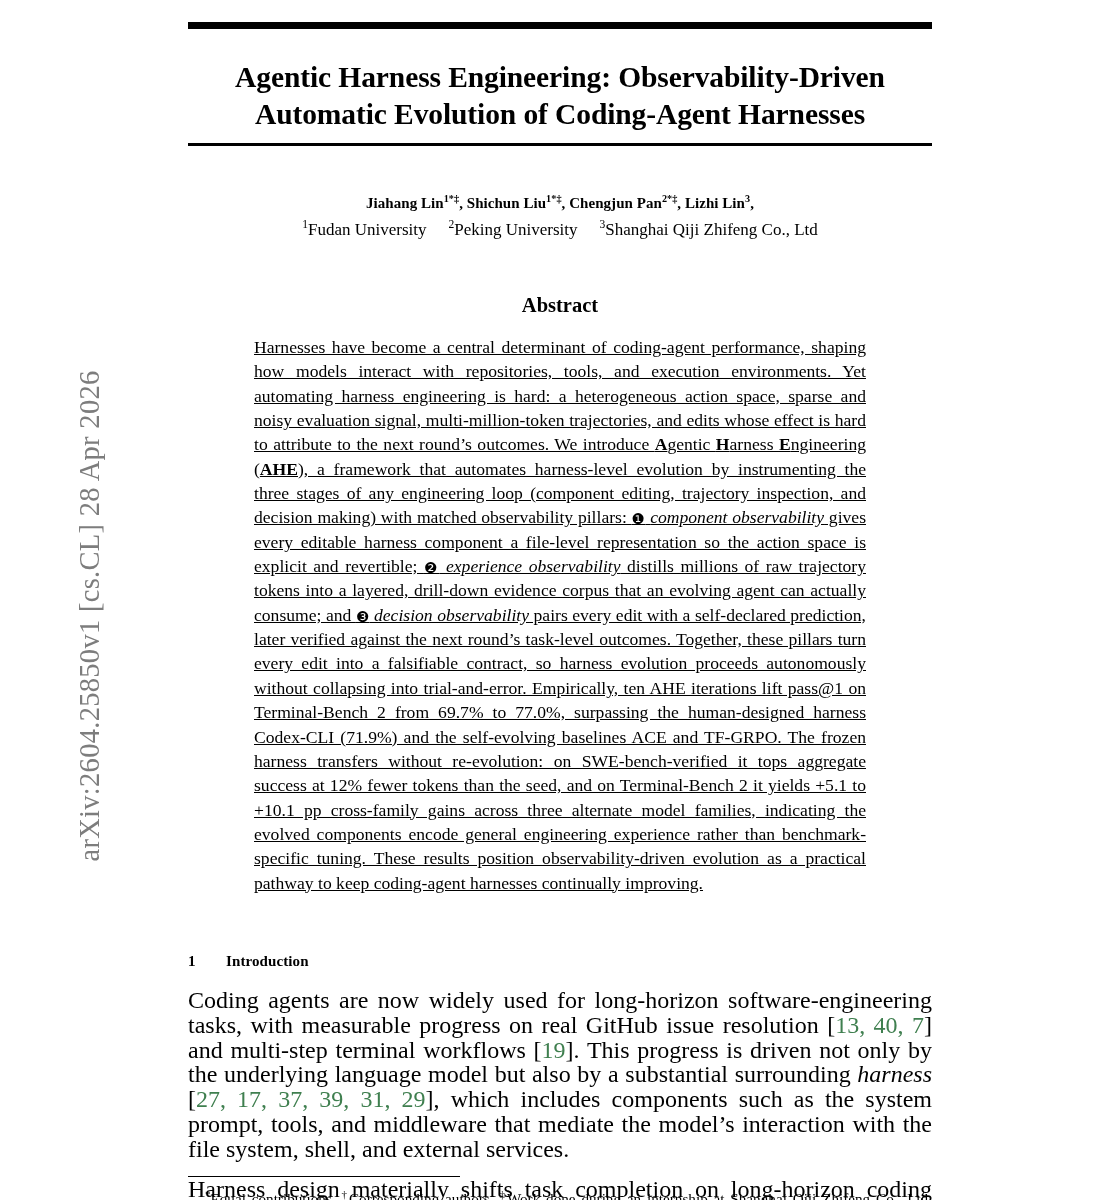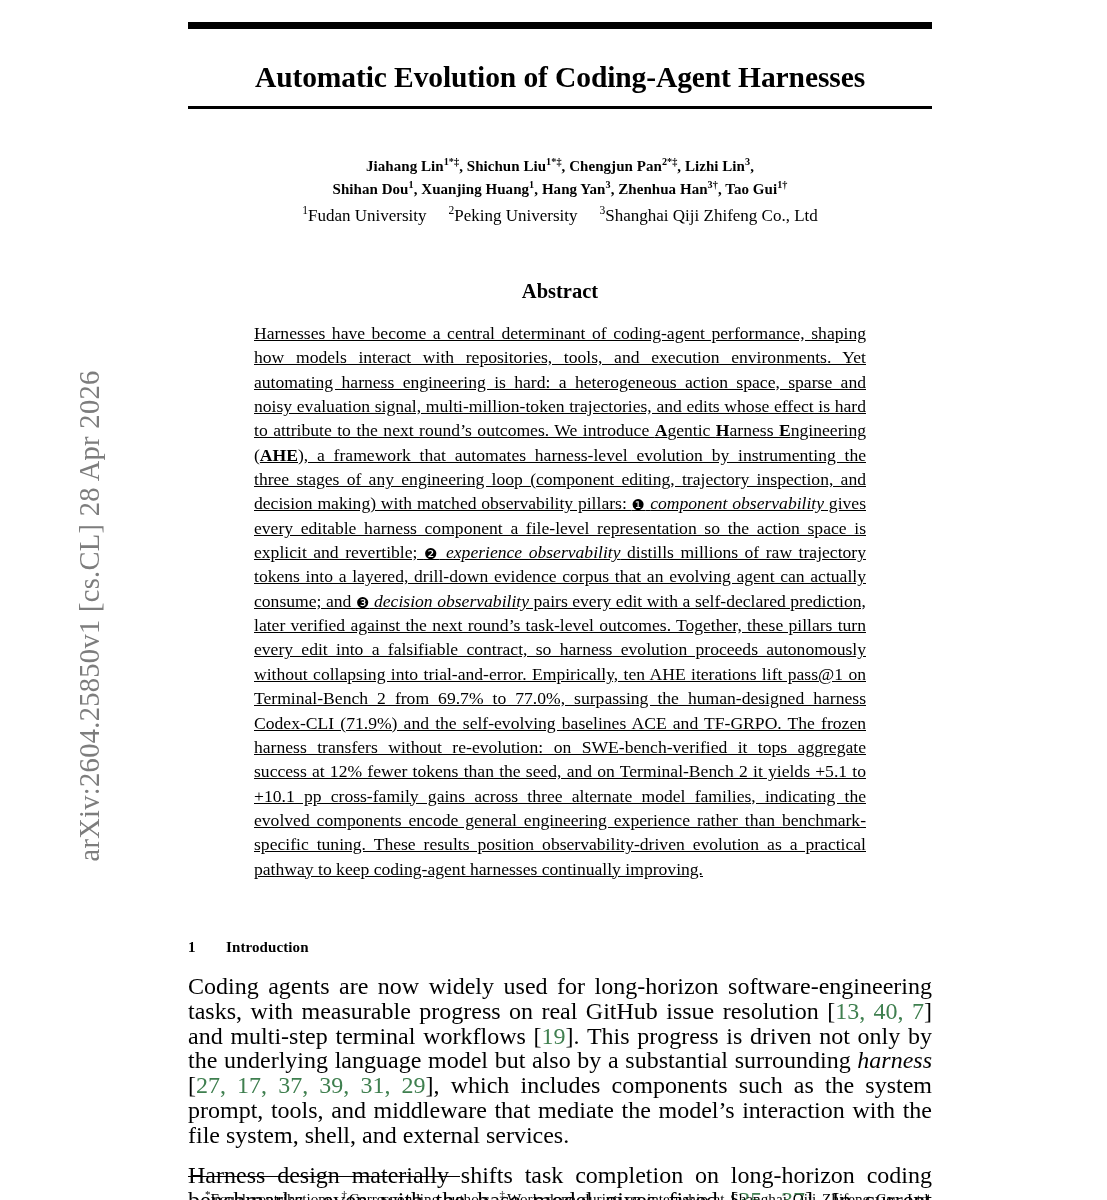--- a/index.html
+++ b/index.html
@@ -179,28 +179,28 @@
 
 <div id="arxiv-stamp">
   <div class="stamp-text">arXiv:2604.25850v1  [cs.CL]  28 Apr 2026</div>
 </div>
 
 <div id="page-col">
 
   <div class="rule-top"></div>
 
   <div id="title-block">
+    <div class="title-line">Agentic Harness Engineering: Observability-Driven</div>
     <div class="title-line">Automatic Evolution of Coding-Agent Harnesses</div>
   </div>
 
   <div class="rule-under-title"></div>
 
   <div id="authors-block">
     <div class="author-line" id="author-line-1"><span>Jiahang Lin</span><sup>1*‡</sup>, <span>Shichun Liu</span><sup>1*‡</sup>, <span>Chengjun Pan</span><sup>2*‡</sup>, <span>Lizhi Lin</span><sup>3</sup>,</div>
-    <div class="author-line" id="author-line-2"><span>Shihan Dou</span><sup>1</sup>, <span>Xuanjing Huang</span><sup>1</sup>, <span>Hang Yan</span><sup>3</sup>, <span>Zhenhua Han</span><sup>3†</sup>, <span>Tao Gui</span><sup>1†</sup></div>
     <div class="affil-line" id="affil-line"><sup>1</sup><span>Fudan University</span><span class="gap"></span><sup>2</sup><span>Peking University</span><span class="gap"></span><sup>3</sup><span>Shanghai Qiji Zhifeng Co., Ltd</span></div>
   </div>
 
   <div id="abstract-heading">Abstract</div>
   <div id="abstract-body">
     <span>Harnesses have become a central determinant of coding-agent performance, shaping how models interact with repositories, tools, and execution environments. Yet automating harness engineering is hard: a heterogeneous action space, sparse and noisy evaluation signal, multi-million-token trajectories, and edits whose effect is hard to attribute to the next round’s outcomes. We introduce </span><span class="b">A</span><span>gentic </span><span class="b">H</span><span>arness </span><span class="b">E</span><span>ngineering (</span><span class="b">AHE</span><span>), a framework that automates harness-level evolution by instrumenting the three stages of any engineering loop (component editing, trajectory inspection, and decision making) with matched observability pillars: </span><span class="pillar">❶</span><span> </span><span class="it">component observability</span><span> gives every editable harness component a file-level representation so the action space is explicit and revertible; </span><span class="pillar">❷</span><span> </span><span class="it">experience observability</span><span> distills millions of raw trajectory tokens into a layered, drill-down evidence corpus that an evolving agent can actually consume; and </span><span class="pillar">❸</span><span> </span><span class="it">decision observability</span><span> pairs every edit with a self-declared prediction, later verified against the next round’s task-level outcomes. Together, these pillars turn every edit into a falsifiable contract, so harness evolution proceeds autonomously without collapsing into trial-and-error. Empirically, ten AHE iterations lift pass@1 on Terminal-Bench 2 from 69.7% to 77.0%, surpassing the human-designed harness Codex-CLI (71.9%) and the self-evolving baselines ACE and TF-GRPO. The frozen harness transfers without re-evolution: on SWE-bench-verified it tops aggregate success at 12% fewer tokens than the seed, and on Terminal-Bench 2 it yields +5.1 to +10.1 pp cross-family gains across three alternate model families, indicating the evolved components encode general engineering experience rather than benchmark-specific tuning. These results position observability-driven evolution as a practical pathway to keep coding-agent harnesses continually improving.</span>
   </div>
 
   <div id="intro-section">
     <div class="section-heading"><span class="secnum">1</span><span>Introduction</span></div>

